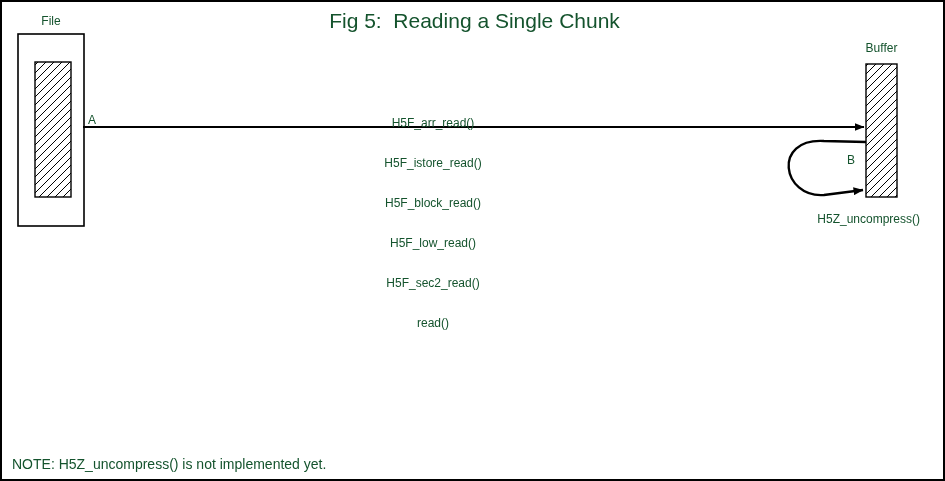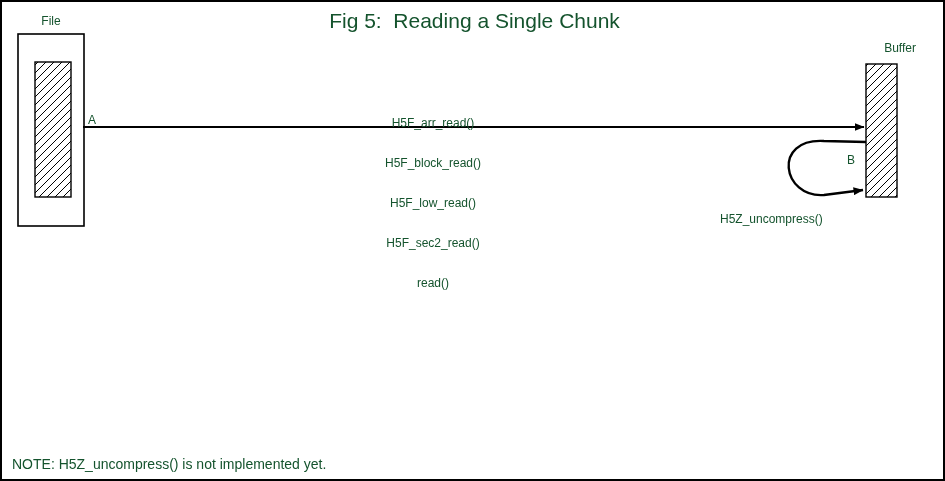--- a/index.html
+++ b/index.html
@@ -43,38 +43,38 @@
     left: 16px;
     top: 13px;
     width: 66px;
     text-align: center;
     font-size: 12px;
   }
   #buffer-box-label {
     left: 845px;
     top: 40px;
     width: 69px;
-    text-align: right;
+    text-align: center;
     font-size: 12px;
   }
   #point-a-label {
     left: 86px;
     top: 112px;
     font-size: 12px;
   }
   #point-b-label {
     left: 845px;
     top: 152px;
     font-size: 12px;
   }
   #uncompress-label {
     left: 718px;
     top: 211px;
     width: 200px;
-    text-align: left;
+    text-align: right;
     font-size: 12px;
   }
   #call-stack {
     left: 331px;
     top: 89px;
     width: 200px;
     text-align: center;
     font-size: 12px;
   }
   #call-stack .stack-line {
@@ -122,20 +122,21 @@
   <div class="lbl" id="buffer-box-label">Buffer</div>
 
   <div class="lbl" id="point-a-label">A</div>
 
   <div class="lbl" id="point-b-label">B</div>
 
   <div class="lbl" id="uncompress-label">H5Z_uncompress()</div>
 
   <div class="lbl" id="call-stack">
     <span class="stack-line">H5F_arr_read()</span>
+    <span class="stack-line">H5F_istore_read()</span>
     <span class="stack-line">H5F_block_read()</span>
     <span class="stack-line">H5F_low_read()</span>
     <span class="stack-line">H5F_sec2_read()</span>
     <span class="stack-line">read()</span>
   </div>
 
   <div class="lbl" id="footer-note">NOTE: H5Z_uncompress() is not implemented yet.</div>
 
 </div>
 

